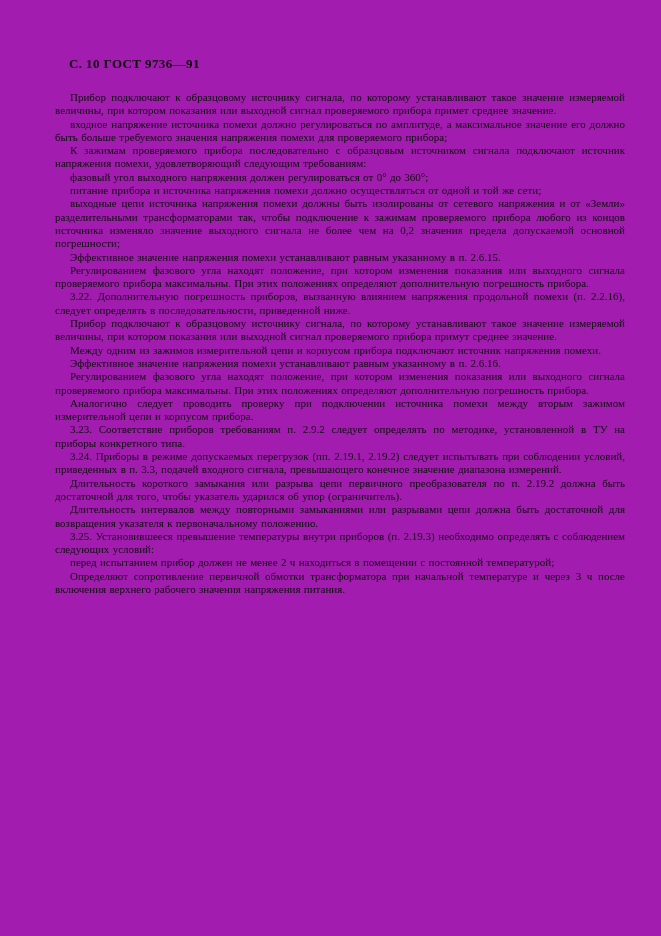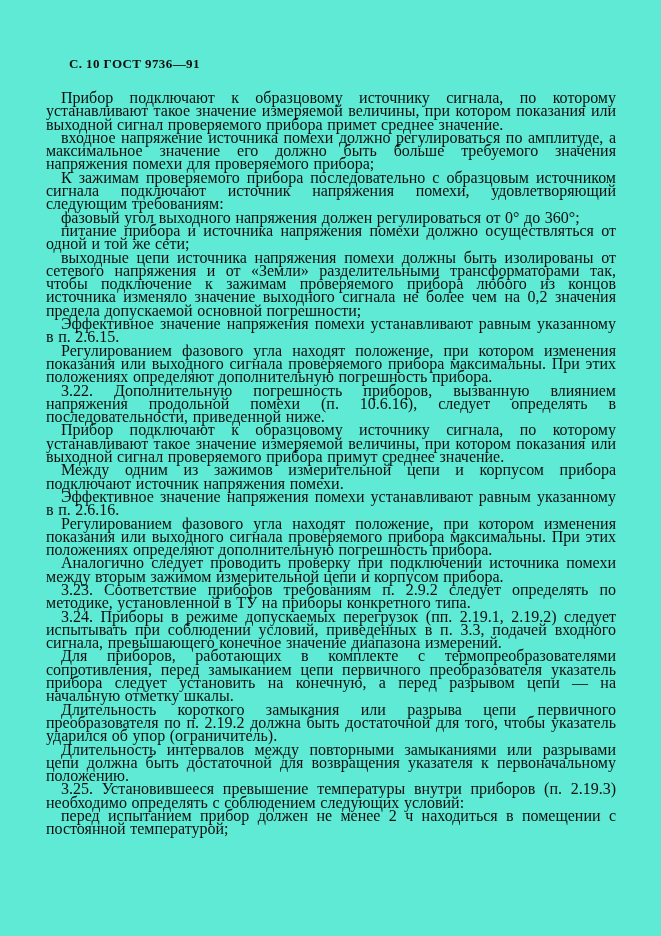--- a/index.html
+++ b/index.html
@@ -4,40 +4,40 @@
 <style>
   html, body {
     margin: 0;
     padding: 0;
     background: #ffffff;
   }
   .page {
     position: relative;
     width: 661px;
     height: 936px;
-    background: #5eead4;
+    background: #a21caf;
     overflow: hidden;
     font-family: "Liberation Serif", "DejaVu Serif", serif;
     color: #0e0e0e;
   }
   .running-head {
     position: absolute;
     left: 69px;
     top: 56px;
     font-size: 13px;
     font-weight: bold;
     letter-spacing: 0.4px;
     white-space: nowrap;
   }
   .doc-body {
     position: absolute;
-    left: 46px;
+    left: 55px;
     top: 91px;
     width: 570px;
-    font-size: 16px;
+    font-size: 11px;
     line-height: 13.3px;
     text-align: justify;
   }
   .doc-body p {
     margin: 0;
     padding: 0;
     text-indent: 15px;
     word-spacing: 0.6px;
   }
 </style>
@@ -48,27 +48,27 @@
   <div class="running-head">С. 10 ГОСТ 9736—91</div>
   <div class="doc-body">
       <p>Прибор подключают к образцовому источнику сигнала, по которому устанавливают такое значение измеряемой величины, при котором показания или выходной сигнал проверяемого прибора примет среднее значение.</p>
       <p>входное напряжение источника помехи должно регулироваться по амплитуде, а максимальное значение его должно быть больше требуемого значения напряжения помехи для проверяемого прибора;</p>
       <p>К зажимам проверяемого прибора последовательно с образцовым источником сигнала подключают источник напряжения помехи, удовлетворяющий следующим требованиям:</p>
       <p>фазовый угол выходного напряжения должен регулироваться от 0° до 360°;</p>
       <p>питание прибора и источника напряжения помехи должно осуществляться от одной и той же сети;</p>
       <p>выходные цепи источника напряжения помехи должны быть изолированы от сетевого напряжения и от «Земли» разделительными трансформаторами так, чтобы подключение к зажимам проверяемого прибора любого из концов источника изменяло значение выходного сигнала не более чем на 0,2 значения предела допускаемой основной погрешности;</p>
       <p>Эффективное значение напряжения помехи устанавливают равным указанному в п. 2.6.15.</p>
       <p>Регулированием фазового угла находят положение, при котором изменения показания или выходного сигнала проверяемого прибора максимальны. При этих положениях определяют дополнительную погрешность прибора.</p>
-      <p>3.22. Дополнительную погрешность приборов, вызванную влиянием напряжения продольной помехи (п. 10.6.16), следует определять в последовательности, приведенной ниже.</p>
+      <p>3.22. Дополнительную погрешность приборов, вызванную влиянием напряжения продольной помехи (п. 2.2.16), следует определять в последовательности, приведенной ниже.</p>
       <p>Прибор подключают к образцовому источнику сигнала, по которому устанавливают такое значение измеряемой величины, при котором показания или выходной сигнал проверяемого прибора примут среднее значение.</p>
       <p>Между одним из зажимов измерительной цепи и корпусом прибора подключают источник напряжения помехи.</p>
       <p>Эффективное значение напряжения помехи устанавливают равным указанному в п. 2.6.16.</p>
       <p>Регулированием фазового угла находят положение, при котором изменения показания или выходного сигнала проверяемого прибора максимальны. При этих положениях определяют дополнительную погрешность прибора.</p>
       <p>Аналогично следует проводить проверку при подключении источника помехи между вторым зажимом измерительной цепи и корпусом прибора.</p>
       <p>3.23. Соответствие приборов требованиям п. 2.9.2 следует определять по методике, установленной в ТУ на приборы конкретного типа.</p>
       <p>3.24. Приборы в режиме допускаемых перегрузок (пп. 2.19.1, 2.19.2) следует испытывать при соблюдении условий, приведенных в п. 3.3, подачей входного сигнала, превышающего конечное значение диапазона измерений.</p>
-      <p>Для приборов, работающих в комплекте с термопреобразователями сопротивления, перед замыканием цепи первичного преобразователя указатель прибора следует установить на конечную, а перед разрывом цепи — на начальную отметку шкалы.</p>
       <p>Длительность короткого замыкания или разрыва цепи первичного преобразователя по п. 2.19.2 должна быть достаточной для того, чтобы указатель ударился об упор (ограничитель).</p>
       <p>Длительность интервалов между повторными замыканиями или разрывами цепи должна быть достаточной для возвращения указателя к первоначальному положению.</p>
       <p>3.25. Установившееся превышение температуры внутри приборов (п. 2.19.3) необходимо определять с соблюдением следующих условий:</p>
       <p>перед испытанием прибор должен не менее 2 ч находиться в помещении с постоянной температурой;</p>
+      <p>Определяют сопротивление первичной обмотки трансформатора при начальной температуре и через 3 ч после включения верхнего рабочего значения напряжения питания.</p>
     </div>
 </div>
 
 </body></html>

